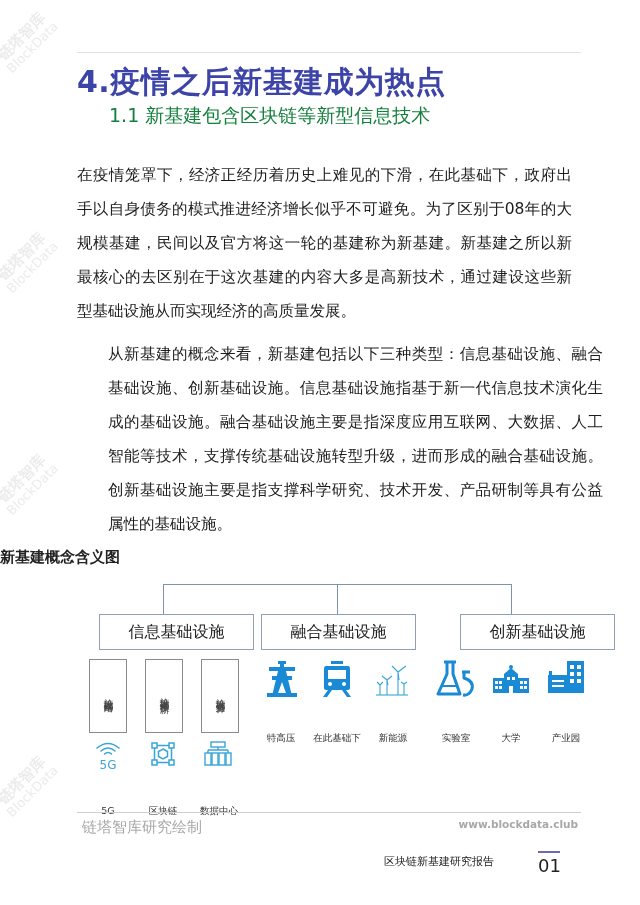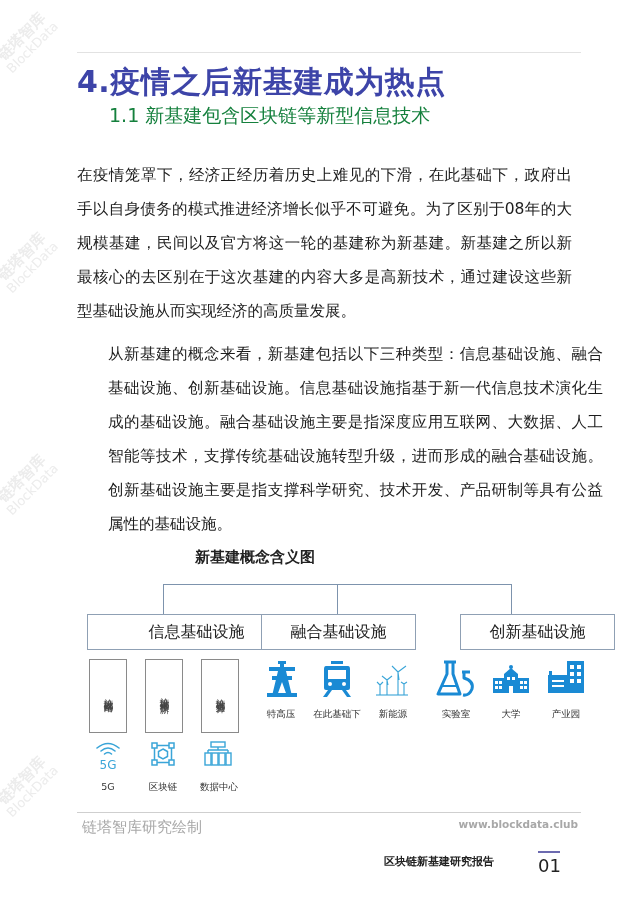--- a/index.html
+++ b/index.html
@@ -7,33 +7,33 @@
          font-family: "DejaVu Sans", "Liberation Sans", sans-serif; color: #1a1a1a; }
   .wm { position: absolute; left: -18px; width: 90px; transform: rotate(-45deg);
         color: #ececec; font-size: 15px; line-height: 16px; font-weight: bold; text-align: center; }
   .wm .en { font-size: 13px; font-weight: normal; }
   .top-rule { position: absolute; left: 77px; top: 52px; width: 504px; height: 1px; background: #e2e2e2; }
   .h1 { position: absolute; left: 77px; top: 62px; font-size: 30px; font-weight: bold; color: #3d44a8; letter-spacing: 0.5px; }
   .h2 { position: absolute; left: 77px; top: 103px; font-size: 19px; color: #15803d; margin-left: 32px; }
   .para { position: absolute; left: 77px; width: 495px; font-size: 15.5px; line-height: 34px; color: #1d1d1d; text-align: justify; }
   .p1 { top: 158px; }
   .p2 { top: 337px; margin-left: 31px; }
-  .dgm-title { position: absolute; left: 0; width: 510px; top: 548px; text-align: center; font-size: 15px; font-weight: bold; color: #222; }
+  .dgm-title { position: absolute; left: 0; width: 510px; top: 548px; text-align: left; font-size: 15px; font-weight: bold; color: #222; }
   .line { position: absolute; background: #7d93ad; }
   .cat-box { position: absolute; top: 614px; height: 34px; border: 1px solid #8fa0b4; background: #fff;
              display: flex; align-items: center; justify-content: center; font-size: 16px; color: #222; }
   .vbox { position: absolute; top: 659px; width: 36px; height: 72px; border: 1px solid #8a8a8a;
           writing-mode: vertical-rl; text-orientation: upright; display: flex; align-items: center; justify-content: center;
           font-size: 9.5px; color: #444; letter-spacing: -1px; }
   .icon { position: absolute; }
-  .lbl { position: absolute; width: 60px; text-align: center; font-size: 9.5px; color: #333; }
+  .lbl { position: absolute; width: 60px; text-align: center; font-size: 9.5px; color: #333; margin-top: 24px; }
   .foot-rule { position: absolute; left: 77px; top: 812px; width: 504px; height: 1px; background: #cfcfcf; }
   .foot-left { position: absolute; left: 82px; top: 818px; font-size: 15px; color: #a8a8a8; }
   .foot-right { position: absolute; right: 62px; top: 818px; font-size: 10.5px; color: #a8a8a8; font-weight: bold; text-align: center; }
-  .report { position: absolute; left: 384px; top: 854px; font-size: 11px; font-weight: bold; color: #222; }
+  .report { position: absolute; left: 384px; top: 854px; font-size: 11px; font-weight: normal; color: #222; }
   .pg-bar { position: absolute; left: 538px; top: 851px; width: 22px; height: 2px; background: #6c6ab0; }
   .pg { position: absolute; left: 538px; top: 855px; font-size: 18px; color: #222; }
 </style>
 </head>
 <body>
 
 <div class="wm" style="top:26px">
     <div>链塔智库</div>
     <div class="en">BlockData</div>
   </div>
@@ -57,21 +57,21 @@
 <div class="para p1">在疫情笼罩下，经济正经历着历史上难见的下滑，在此基础下，政府出手以自身债务的模式推进经济增长似乎不可避免。为了区别于08年的大规模基建，民间以及官方将这一轮的基建称为新基建。新基建之所以新最核心的去区别在于这次基建的内容大多是高新技术，通过建设这些新型基础设施从而实现经济的高质量发展。</div>
 <div class="para p2">从新基建的概念来看，新基建包括以下三种类型：信息基础设施、融合基础设施、创新基础设施。信息基础设施指基于新一代信息技术演化生成的基础设施。融合基础设施主要是指深度应用互联网、大数据、人工智能等技术，支撑传统基础设施转型升级，进而形成的融合基础设施。创新基础设施主要是指支撑科学研究、技术开发、产品研制等具有公益属性的基础设施。</div>
 
 <div>
   <div class="dgm-title">新基建概念含义图</div>
   <div class="line" style="left:163px; top:584px; width:349px; height:1px;"></div>
   <div class="line" style="left:163px; top:584px; width:1px; height:30px;"></div>
   <div class="line" style="left:337px; top:584px; width:1px; height:30px;"></div>
   <div class="line" style="left:511px; top:584px; width:1px; height:30px;"></div>
 
-  <div class="cat-box" style="left:87px; width:153px;padding-left:32px;">信息基础设施</div>
+  <div class="cat-box" style="left:99px; width:153px;">信息基础设施</div>
   <div class="cat-box" style="left:261px; width:153px;">融合基础设施</div>
   <div class="cat-box" style="left:460px; width:153px;">创新基础设施</div>
 
   <div class="vbox" style="left:89px;">网络基础设施</div>
   <div class="vbox" style="left:145px;">新技术基础设施</div>
   <div class="vbox" style="left:201px;">算力基础设施</div>
 
   <svg class="icon" style="left:92px; top:739px;" width="32" height="32" viewBox="0 0 32 32">
     <g fill="none" stroke="#3aa5d8" stroke-width="1.6" stroke-linecap="round">
       <path d="M5 9 Q16 0 27 9"></path>

